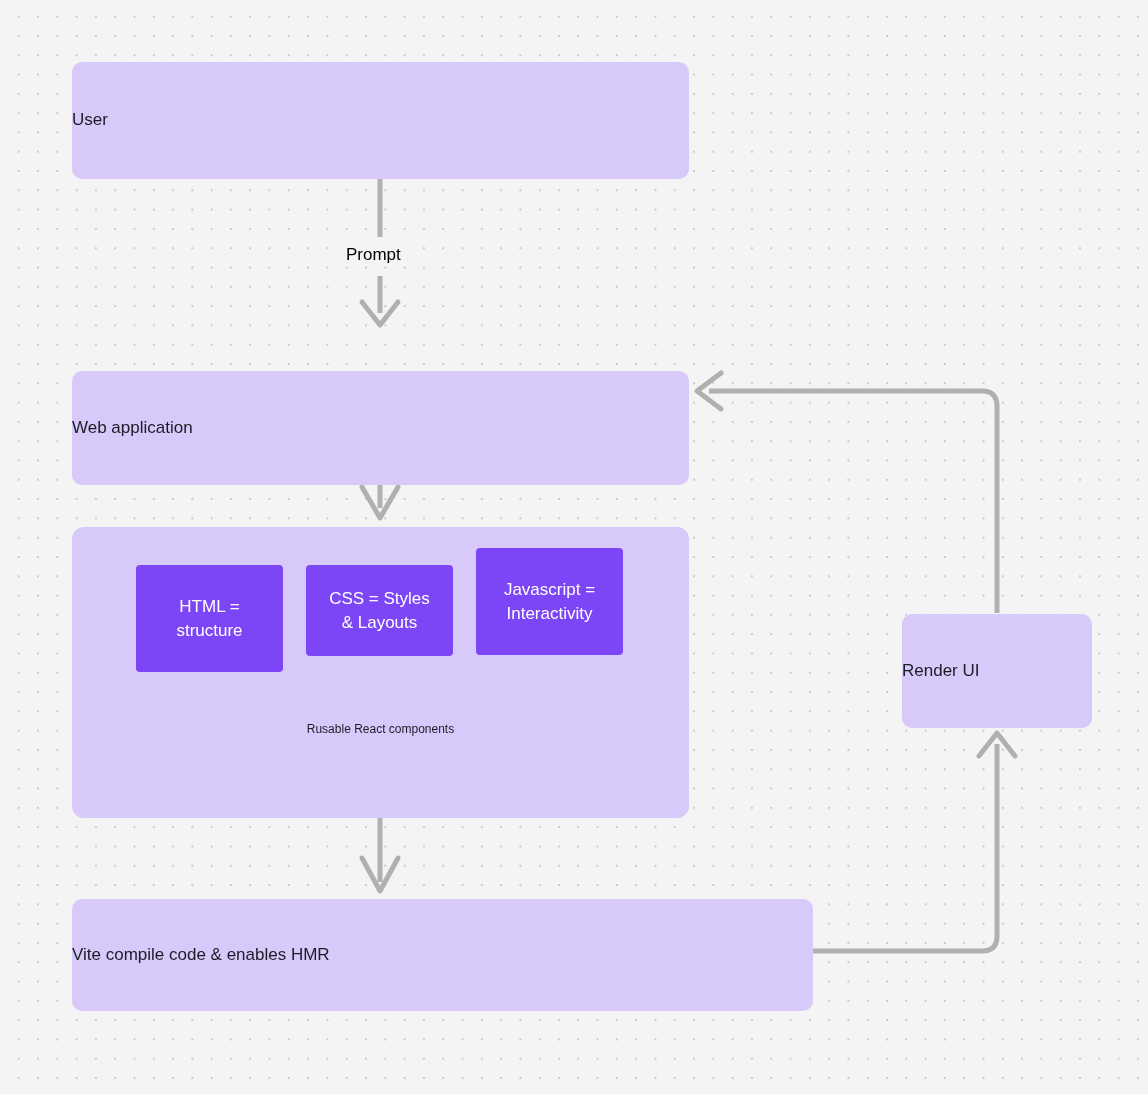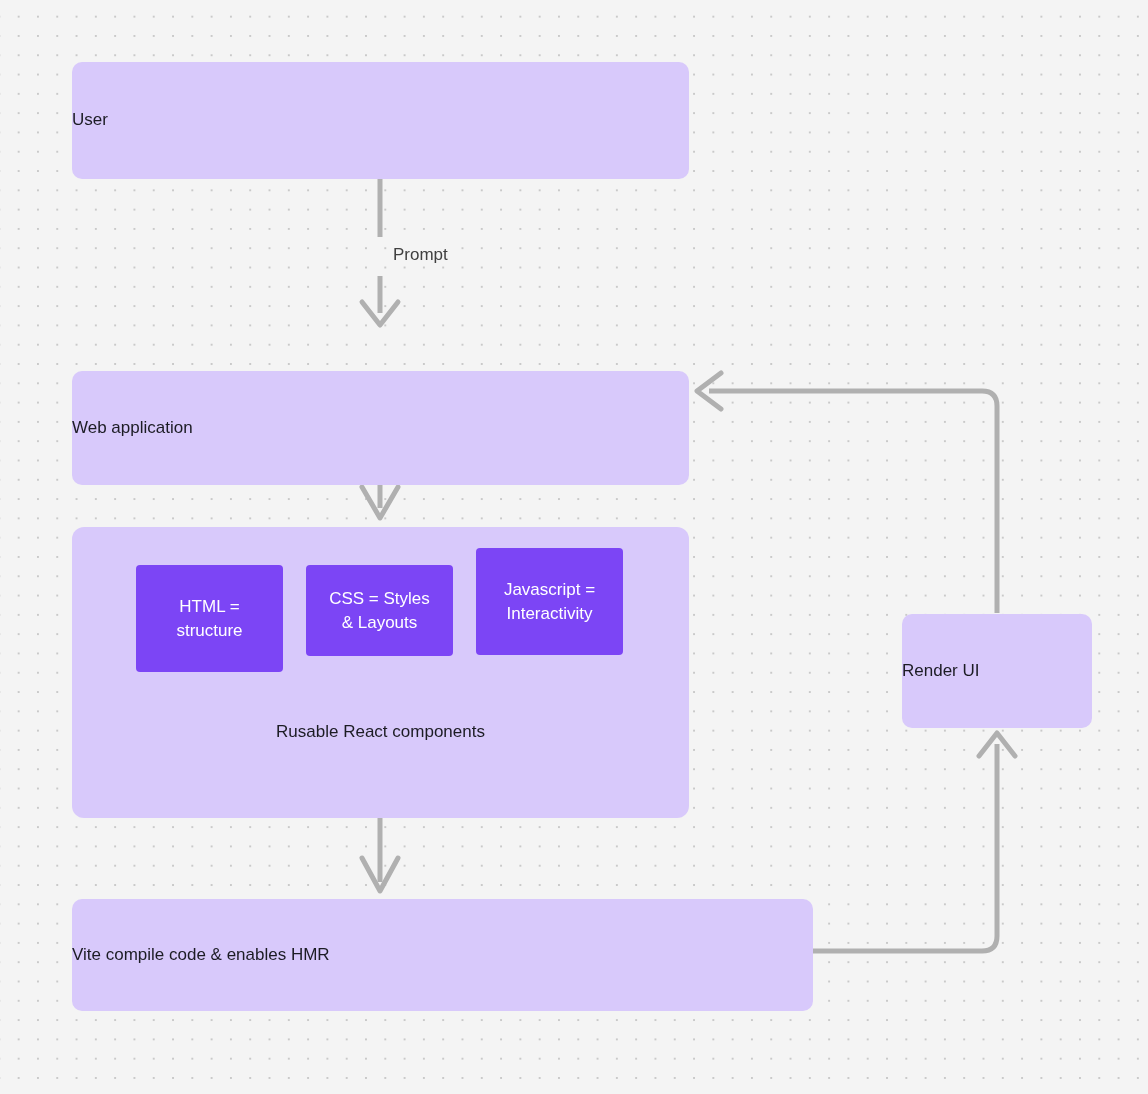--- a/index.html
+++ b/index.html
@@ -42,31 +42,30 @@
     color:#ffffff;
     font-size:17px;
     line-height:1.36;
     text-align:center;
     padding:0 8px;
   }
   .group-caption {
     position:absolute;
     width:100%;
     text-align:center;
-    font-size:17px;
+    font-size:12px;
     color:#1c1c24;
   }
   .edge-label {
     position:absolute;
     font-size:17px;
-    color:#404040;
+    color:#000000;
     background:#f4f4f4;
     padding:0 5px;
     white-space:nowrap;
-    margin-left:47px;
   }
   svg.edges {
     position:absolute;
     left:0; top:0;
     width:1148px; height:1094px;
     pointer-events:none;
     overflow:visible;
   }
   svg.edges path, svg.edges line {
     fill:none;

